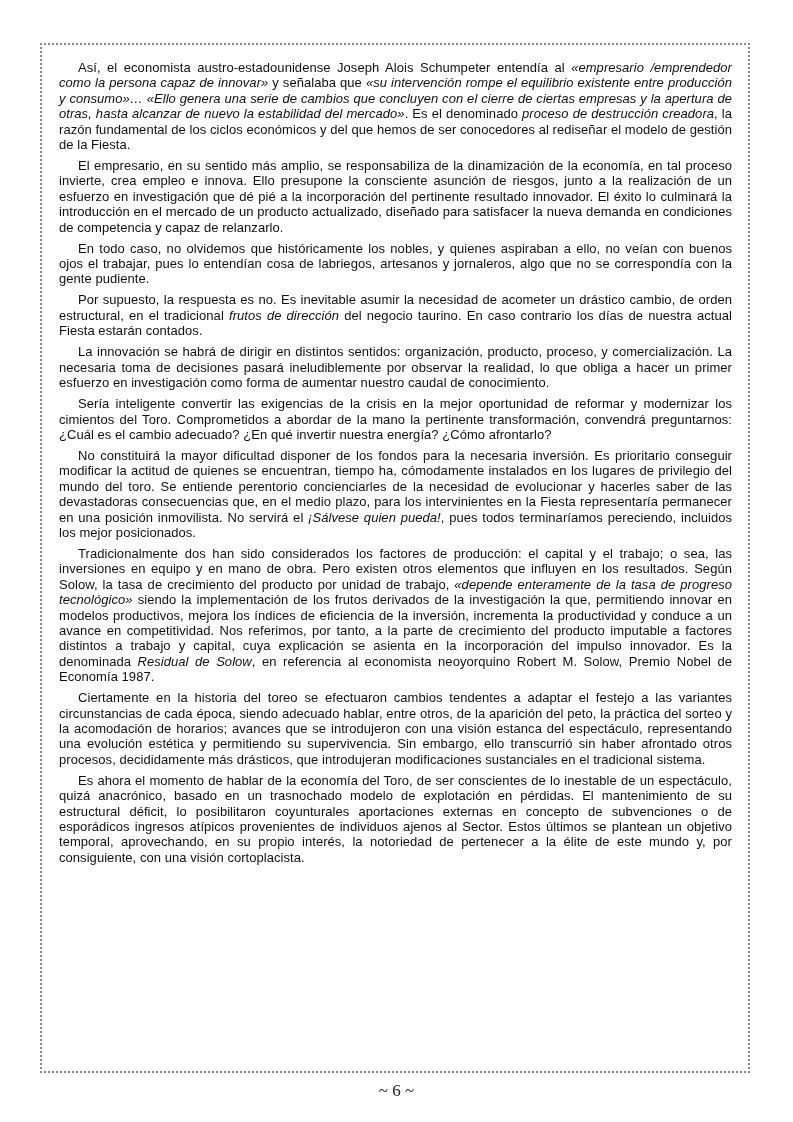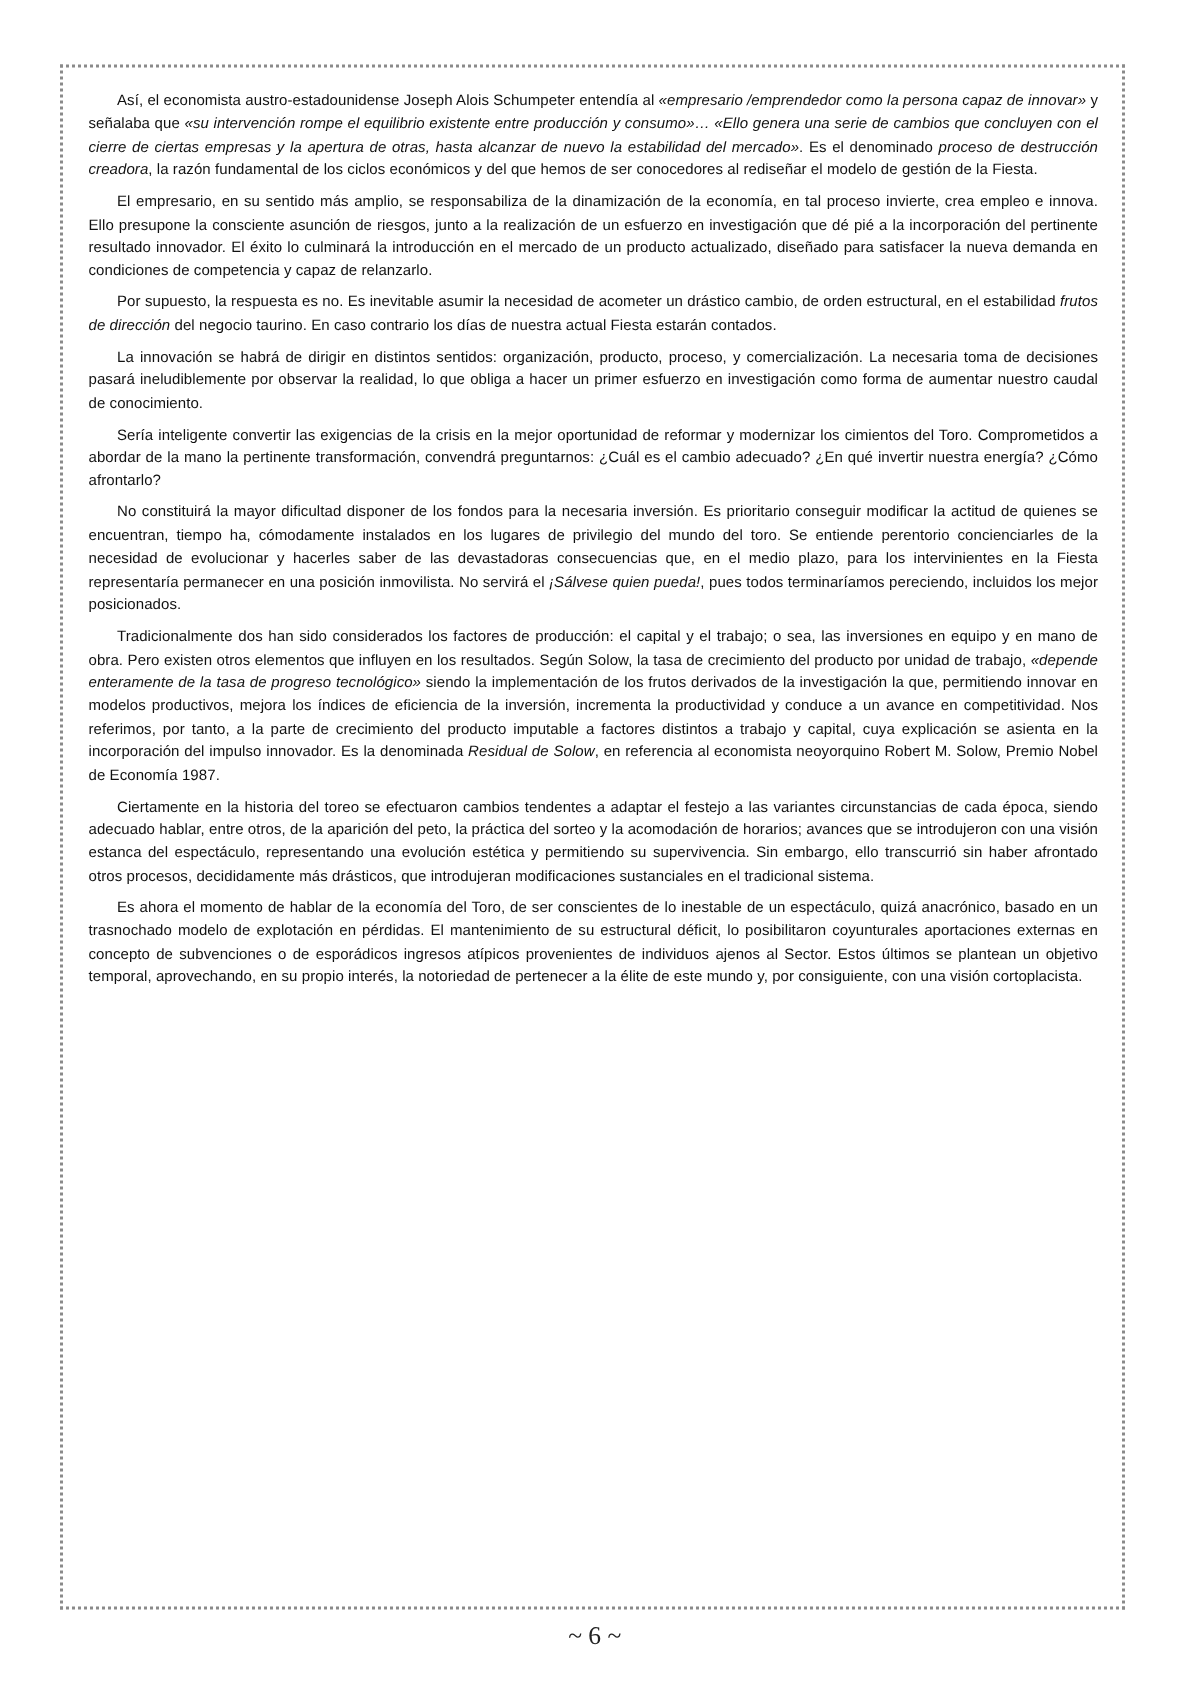--- a/index.html
+++ b/index.html
@@ -9,21 +9,21 @@
     left: 40px; top: 43px;
     width: 710px; height: 1030px;
     border: 2px dotted #8a8a8a;
     box-sizing: border-box;
   }
   .content {
     position: absolute;
     left: 59px; top: 60px;
     width: 673px;
     font-family: "Liberation Sans", sans-serif;
-    font-size: 10px;
+    font-size: 13px;
     line-height: 15.4px;
     color: #111111;
     text-align: justify;
     letter-spacing: 0.05px;
   }
   .content p {
     margin: 0 0 5.6px 0;
     text-indent: 19px;
   }
   .content em { font-style: italic; }
@@ -43,21 +43,24 @@
 <div class="frame"></div>
 
 <div class="content">
   <p>
     <span>Así, el economista austro-estadounidense Joseph Alois Schumpeter entendía al </span><em>«empresario /emprendedor como la persona capaz de innovar»</em><span> y señalaba que </span><em>«su  intervención rompe el equilibrio existente entre producción y consumo»… «Ello genera una serie de cambios que concluyen con el cierre  de ciertas empresas y la apertura de otras, hasta alcanzar de nuevo la estabilidad del mercado»</em><span>. Es el denominado </span><em>proceso  de destrucción creadora</em><span>, la razón fundamental de los ciclos económicos y del que hemos de ser conocedores al rediseñar el modelo de gestión de la Fiesta.</span>
   </p>
   <p>
     <span>El empresario, en su sentido más amplio, se responsabiliza de la dinamización de la economía, en tal proceso invierte, crea empleo e innova. Ello presupone la consciente asunción de riesgos, junto a la realización de un esfuerzo en investigación que dé pié a la incorporación del pertinente resultado innovador. El éxito lo culminará la introducción en el mercado de un producto actualizado, diseñado para satisfacer la nueva demanda en condiciones de competencia y capaz de relanzarlo.</span>
   </p>
   <p>
-    <span>Por supuesto, la respuesta es no. Es inevitable asumir la necesidad de acometer un drástico cambio, de orden estructural, en el estabilidad </span><em>frutos de dirección</em><span> del negocio taurino. En caso contrario los días de nuestra actual Fiesta estarán contados.</span>
+    <span>En todo caso, no olvidemos que históricamente los nobles, y quienes aspiraban a ello, no veían con buenos ojos el trabajar, pues lo entendían cosa de labriegos, artesanos y jornaleros, algo que no se correspondía con la gente pudiente.</span>
+  </p>
+  <p>
+    <span>Por supuesto, la respuesta es no. Es inevitable asumir la necesidad de acometer un drástico cambio, de orden estructural, en el tradicional </span><em>frutos de dirección</em><span> del negocio taurino. En caso contrario los días de nuestra actual Fiesta estarán contados.</span>
   </p>
   <p>
     <span>La innovación se habrá de dirigir en distintos sentidos: organización, producto, proceso, y comercialización. La necesaria toma de decisiones pasará ineludiblemente por observar la realidad, lo que obliga a hacer un primer esfuerzo en investigación como forma de aumentar nuestro caudal de conocimiento.</span>
   </p>
   <p>
     <span>Sería inteligente convertir las exigencias de la crisis en la mejor oportunidad de reformar y modernizar los cimientos del Toro. Comprometidos a abordar de la mano la pertinente transformación, convendrá preguntarnos: ¿Cuál es el cambio adecuado? ¿En qué invertir nuestra energía? ¿Cómo afrontarlo?</span>
   </p>
   <p>
     <span>No constituirá la mayor dificultad disponer de los fondos para la necesaria inversión. Es prioritario conseguir modificar la actitud de quienes se encuentran, tiempo ha, cómodamente instalados en los lugares de privilegio del mundo del toro. Se entiende perentorio concienciarles de la necesidad de evolucionar y hacerles saber de las devastadoras consecuencias que, en el medio plazo, para los intervinientes en la Fiesta representaría permanecer en una posición inmovilista. No servirá el </span><em>¡Sálvese quien pueda!</em><span>, pues todos terminaríamos pereciendo, incluidos los mejor posicionados.</span>
   </p>

